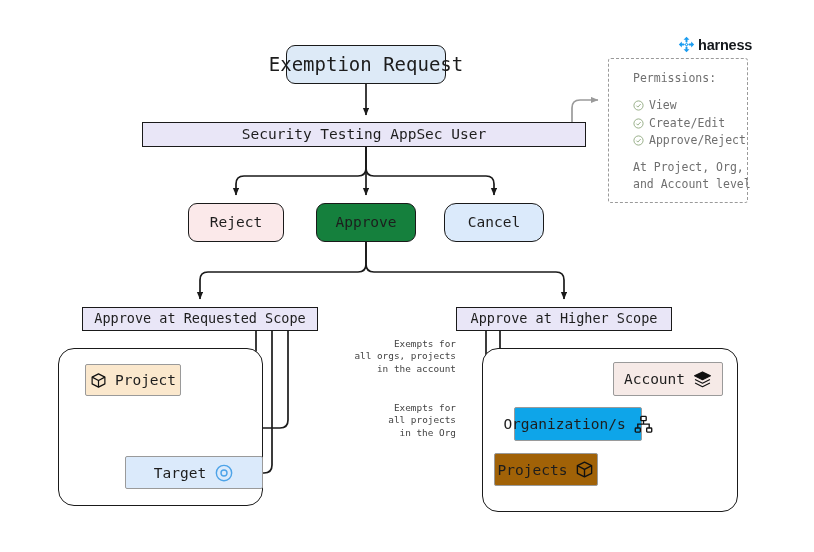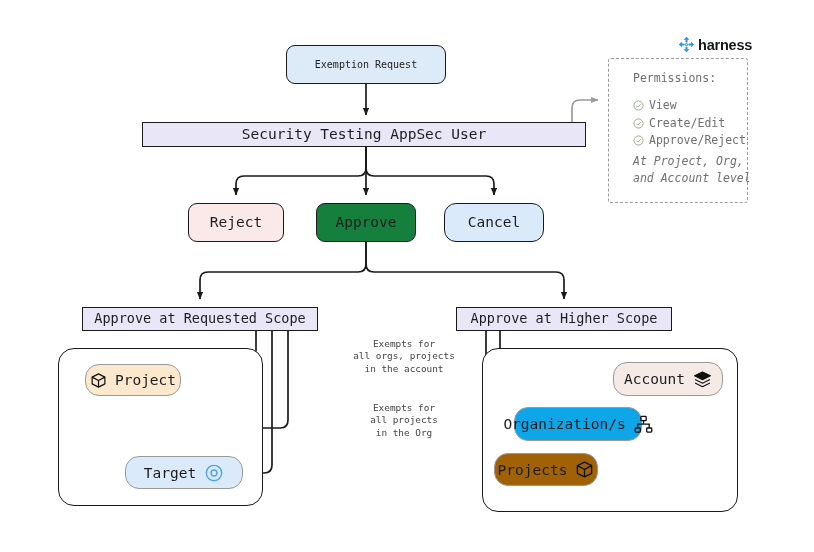--- a/index.html
+++ b/index.html
@@ -7,21 +7,21 @@
        font-family:"DejaVu Sans Mono","Liberation Mono",monospace;}
   #stage{position:absolute;inset:0;width:814px;height:552px;}
   svg#wires{position:absolute;left:0;top:0;width:814px;height:552px;pointer-events:none;}
 
   .node{position:absolute;box-sizing:border-box;display:flex;align-items:center;
         justify-content:center;gap:7px;color:#1d1d1d;white-space:nowrap;}
   .node span.lbl{line-height:1;}
 
   
   .n-exempt{left:286px;top:45px;width:160px;height:39px;border:1.6px solid #1a1a1a;
-            border-radius:9px;background:#ddeaf7;font-size:10px;}
+            border-radius:9px;background:#ddeaf7;font-size:19px;}
   .n-user{left:142px;top:122px;width:444px;height:25px;border:1.6px solid #1a1a1a;
           background:#e9e6f7;font-size:14.5px;}
   .n-reject{left:188px;top:203px;width:96px;height:39px;border:1.6px solid #1a1a1a;
             border-radius:9px;background:#fbe9ea;font-size:14.5px;}
   .n-approve{left:316px;top:203px;width:100px;height:39px;border:1.6px solid #1a1a1a;
              border-radius:9px;background:#15803d;font-size:14.5px;}
   .n-cancel{left:444px;top:203px;width:100px;height:39px;border:1.6px solid #1a1a1a;
             border-radius:12px;background:#dbeafb;font-size:14.5px;}
 
   .n-scope-l{left:82px;top:307px;width:236px;height:24px;border:1.6px solid #1a1a1a;
@@ -30,40 +30,40 @@
              background:#e9e6f7;font-size:13.5px;}
 
   
   .group{position:absolute;box-sizing:border-box;border:1.7px solid #1a1a1a;border-radius:16px;
          background:#ffffff;}
   .g-left{left:58px;top:348px;width:205px;height:158px;}
   .g-right{left:482px;top:348px;width:256px;height:164px;}
 
   
   .leaf{position:absolute;box-sizing:border-box;display:flex;align-items:center;
-        justify-content:center;gap:8px;border:1.4px solid #9a9a9a;border-radius:14px;
+        justify-content:center;gap:8px;border:1.4px solid #9a9a9a;border-radius:2px;
         font-size:14.5px;color:#1d1d1d;white-space:nowrap;}
   .n-project{left:85px;top:364px;width:96px;height:32px;background:#fbe8cd;}
   .n-pipeline{left:123px;top:414px;width:114px;height:33px;background:#e5e0f4;}
-  .n-target{left:125px;top:456px;width:118px;height:33px;background:#dbeafb;}
+  .n-target{left:125px;top:456px;width:138px;height:33px;background:#dbeafb;}
 
   .n-account{left:613px;top:362px;width:110px;height:34px;background:#f6eae7;}
   .n-org{left:514px;top:407px;width:128px;height:34px;background:#0ea5e9;}
   .n-projects{left:494px;top:453px;width:104px;height:33px;background:#a16207;}
 
   
   .perm{position:absolute;left:608px;top:58px;width:140px;height:145px;box-sizing:border-box;
         border:1.5px dashed #9a9a9a;border-radius:3px;background:#ffffff;
         padding:11px 0 0 24px;color:#6f6f6f;font-size:11.5px;line-height:1.5;}
   .perm .ptitle{margin-bottom:10px;}
   .perm .prow{display:flex;align-items:center;gap:5px;}
-  .perm .pfoot{margin-top:4px;font-style:italic;}
-
-  
-  .elabel{position:absolute;color:#444;font-size:9.4px;line-height:1.32;text-align:center;
+  .perm .pfoot{margin-top:10px;}
+
+  
+  .elabel{position:absolute;color:#444;font-size:9.4px;line-height:1.32;text-align:right;
           white-space:pre;}
   .el-1{left:352px;top:338px;width:104px;}
   .el-2{left:352px;top:402px;width:104px;}
 
   
   .brand{position:absolute;left:678px;top:36px;display:flex;align-items:center;gap:3px;}
   .brand .bname{font-family:Liberation Sans, sans-serif;font-weight:bold;
                 font-size:14.5px;color:#14181c;letter-spacing:-.2px;}
 
   .ico{display:inline-flex;align-items:center;justify-content:center;flex:0 0 auto;}

